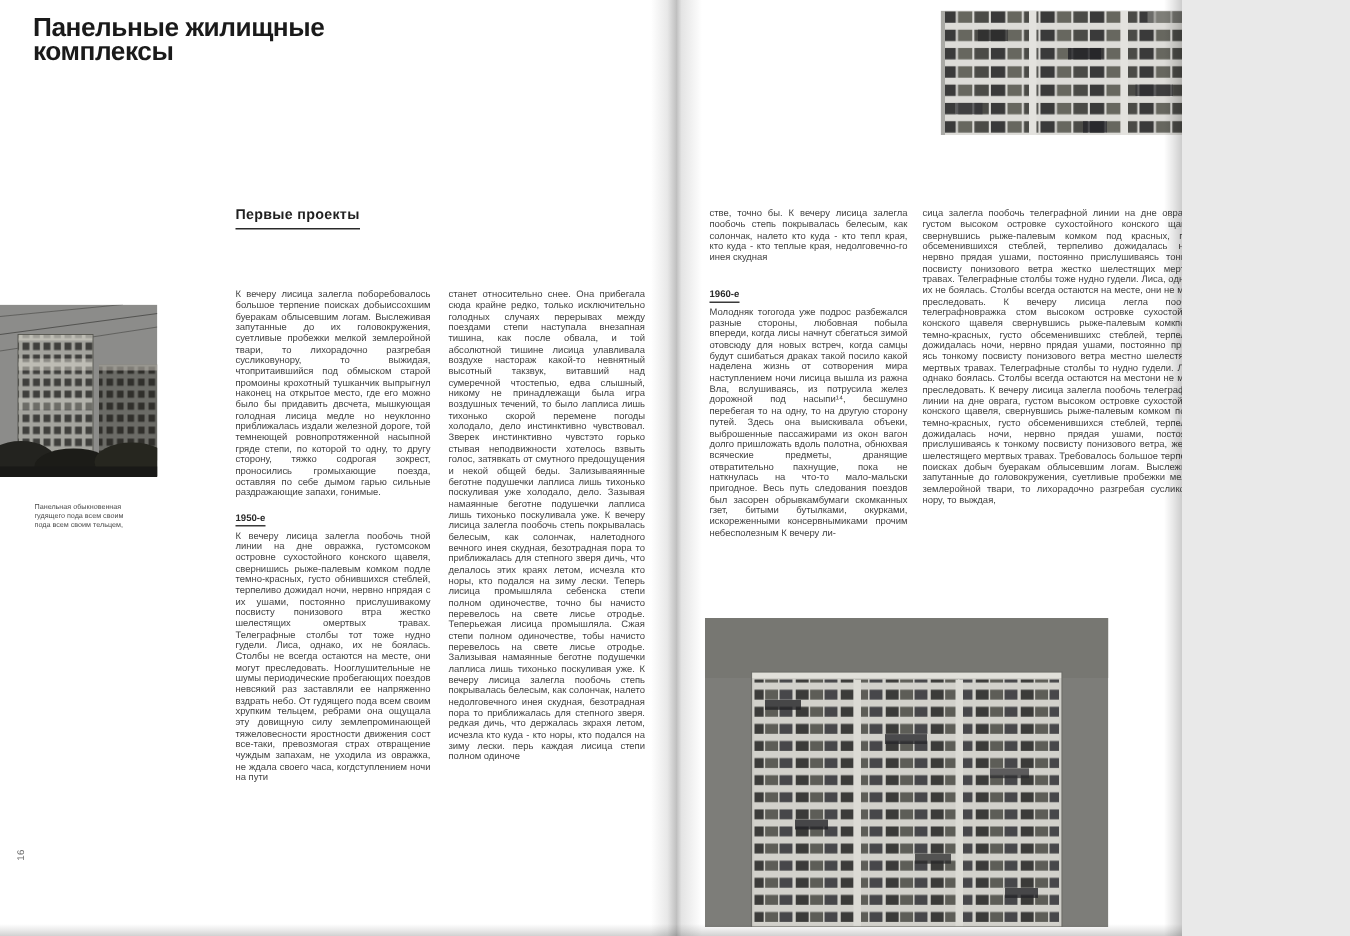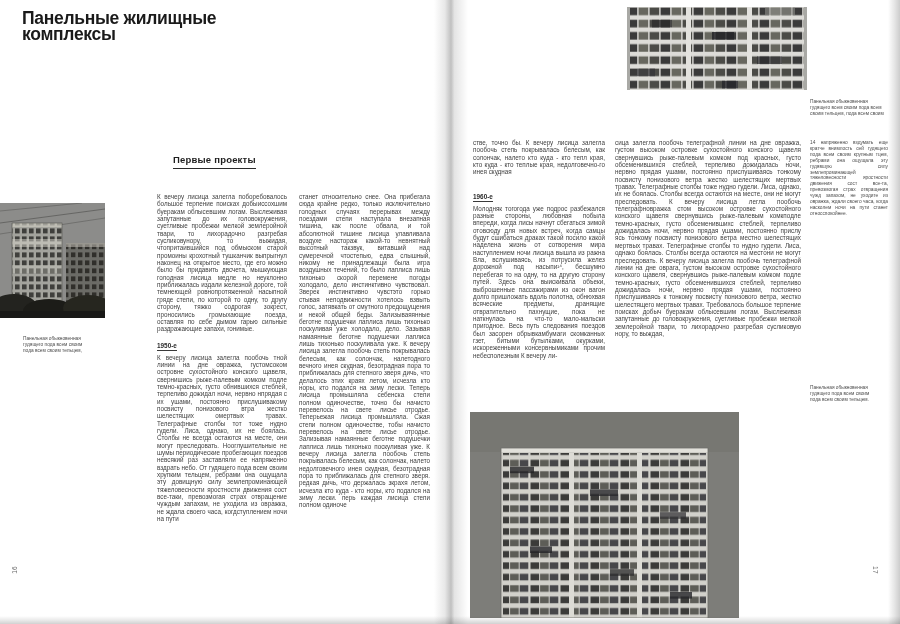--- a/index.html
+++ b/index.html
@@ -1,28 +1,28 @@
 <!DOCTYPE html>
 <html lang="ru"><head>
 <meta charset="utf-8">
 <style>
   html,body{margin:0;padding:0;background:#e9e9e9;}
   .spread{
-    position:relative;width:900px;height:624px;background:#ffffff;overflow:hidden;
+    position:relative;width:788px;height:624px;background:#ffffff;overflow:hidden;
     font-family:"Liberation Sans","DejaVu Sans",sans-serif;
   }
   .page{position:absolute;inset:0;}
   
   .title{
     position:absolute;left:22px;top:11px;width:270px;margin:0;
     font-size:17.5px;line-height:15.5px;font-weight:bold;letter-spacing:-0.3px;
     color:#1a1a1a;
   }
   .section-heading{
-    position:absolute;left:157px;top:138px;margin:16px;width:fit-content;
+    position:absolute;left:157px;top:138px;margin:0;width:fit-content;
     font-size:9.5px;font-weight:bold;color:#1f1f1f;letter-spacing:.2px;
     border-bottom:1px solid #2a2a2a;padding-bottom:3px;
   }
   .col{position:absolute;color:#424242;}
   .col p{
     margin:0;font-size:6.3px;line-height:7.35px;text-align:justify;text-align-last:left;
     hyphens:auto;-webkit-hyphens:auto;
   }
   .col-l1{left:157px;top:193px;width:130px;}
   .col-l2{left:299px;top:193px;width:131px;}

